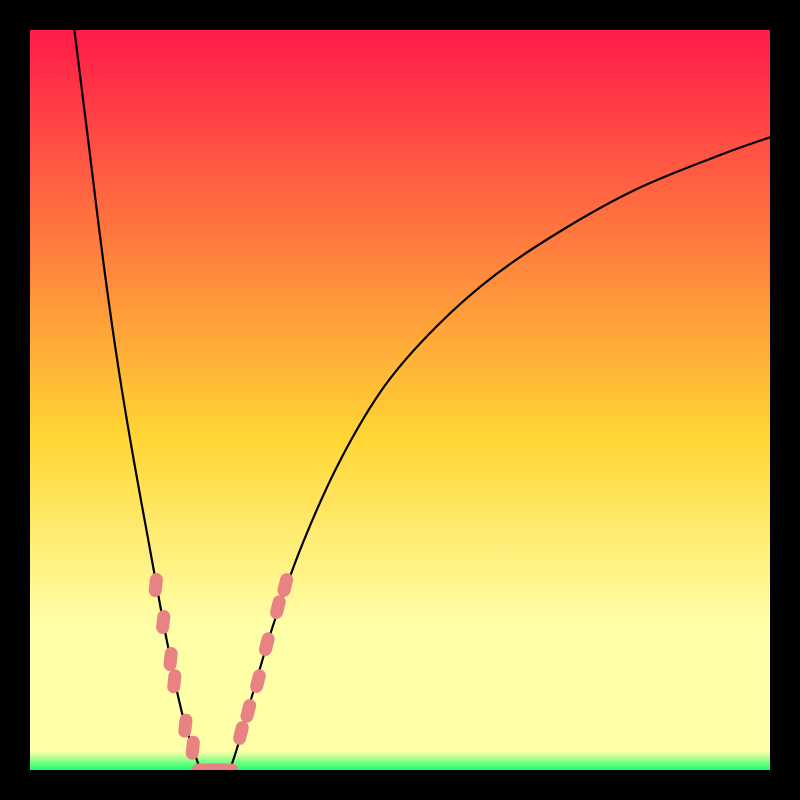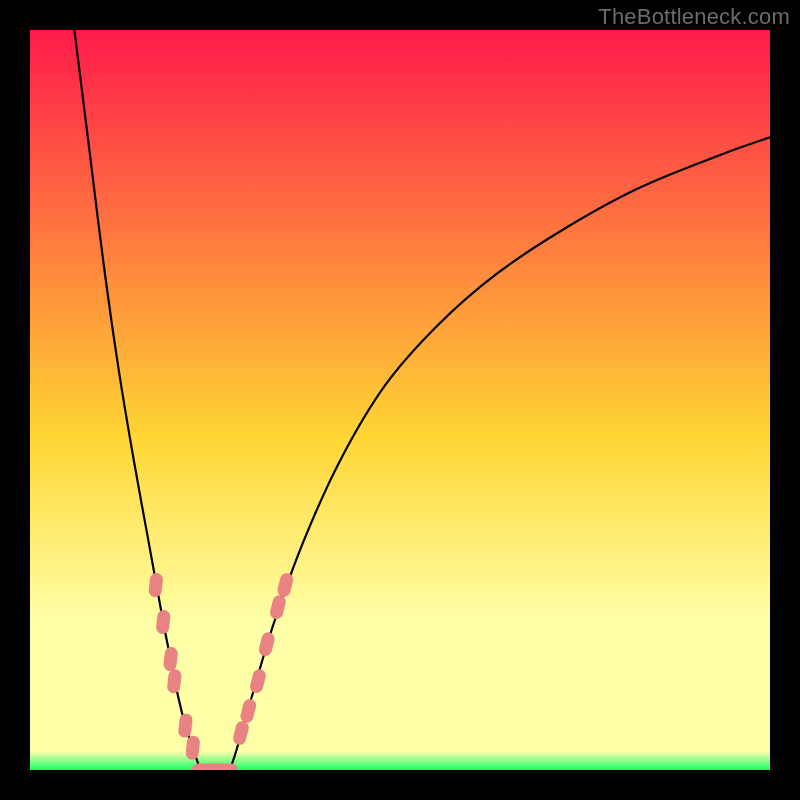--- a/index.html
+++ b/index.html
@@ -38,21 +38,20 @@
   .plot-area svg {
     display: block;
     width: 740px;
     height: 740px;
   }
 </style>
 </head>
 <body>
 
 <div class="frame">
-  <div class="watermark">TheBottleneck.com</div>
 
   <div class="plot-area">
     <svg viewBox="0 0 740 740" preserveAspectRatio="none">
       <defs>
         <linearGradient id="bg-grad" x1="0" y1="0" x2="0" y2="1">
           <stop offset="0" stop-color="#ff1a4a"></stop>
           <stop offset="0.55" stop-color="#ffd634"></stop>
           <stop offset="0.80" stop-color="#ffffa8"></stop>
           <stop offset="0.975" stop-color="#ffffa8"></stop>
           <stop offset="1.0" stop-color="#18ff6b"></stop>

